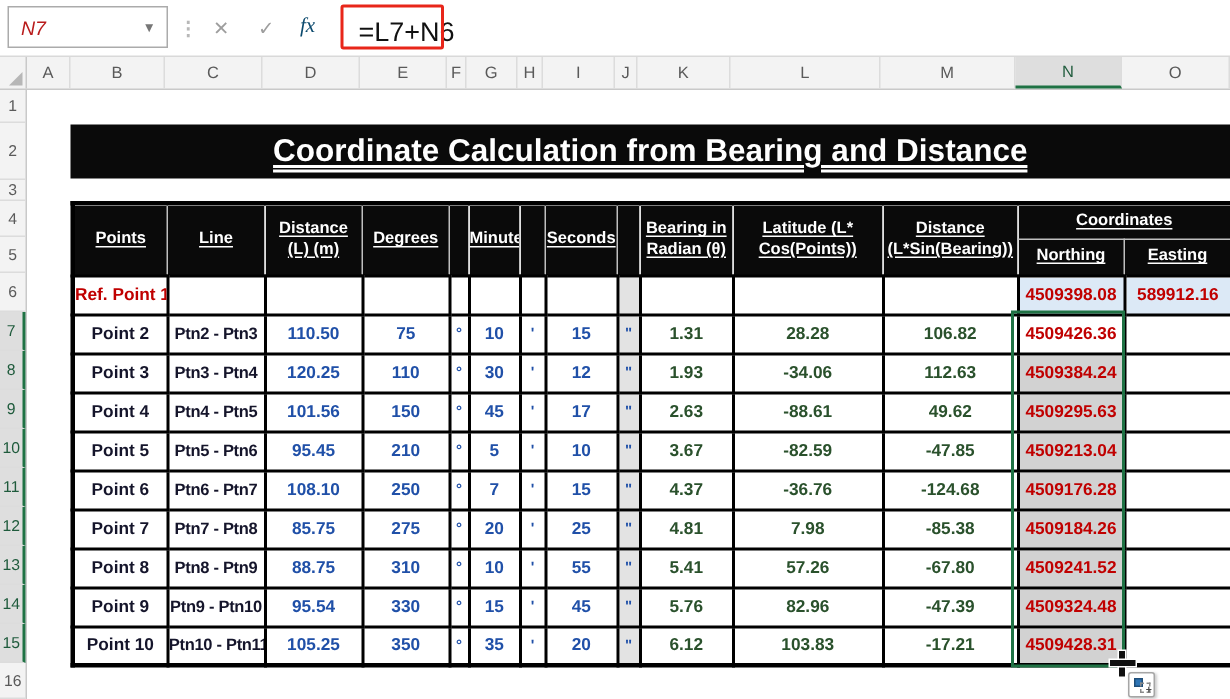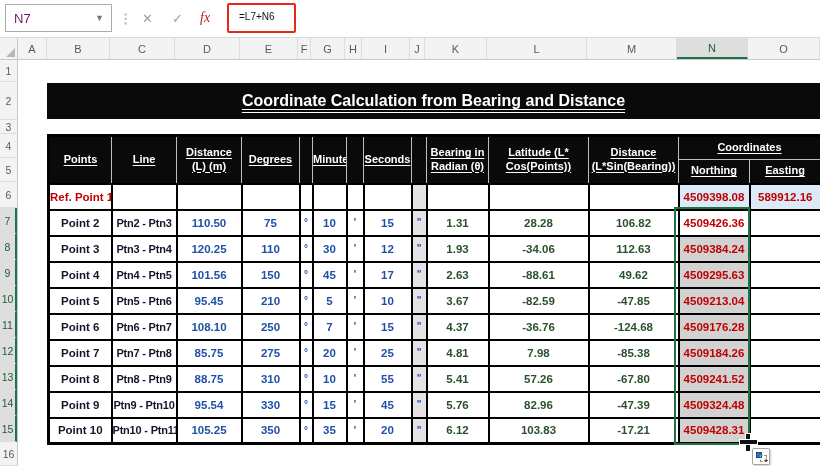--- a/index.html
+++ b/index.html
@@ -4,28 +4,28 @@
 <style>
   html,body { margin:0; padding:0; background:#fff; }
   .app { position:relative; width:820px; height:466px; background:#fff;
          font-family:"Liberation Sans", sans-serif; overflow:hidden; }
 
   
   .formula-row { position:absolute; left:0; top:0; width:820px; height:38px;
                  background:#fff; border-bottom:1px solid #D9D9D9; box-sizing:border-box; }
   .name-box { position:absolute; left:5px; top:4px; width:107px; height:28px;
               border:1px solid #ABABAB; display:flex; align-items:center; box-sizing:border-box; background:#fff; }
-  .name-box .val { padding-left:8px; font-size:13px; color:#701a75; flex:1; }
+  .name-box .val { padding-left:8px; font-size:13px; color:#b91c1c; flex:1;font-style:italic; }
   .name-box .caret { color:#777; font-size:9px; padding-right:7px; }
   .fb-dots { position:absolute; left:119px; top:11px; color:#B8B8B8; font-size:13px; font-weight:bold; }
   .fb-x    { position:absolute; left:142px; top:11px; color:#9E9E9E; font-size:13px; }
   .fb-check{ position:absolute; left:172px; top:11px; color:#9E9E9E; font-size:13px; }
-  .fb-fx   { position:absolute; left:200px; top:10px; color:#b91c1c; font-size:14px; font-style:italic;
+  .fb-fx   { position:absolute; left:200px; top:10px; color:#0c4a6e; font-size:14px; font-style:italic;
              font-family:"Liberation Serif", serif; }
-  .formula-text { position:absolute; left:239px; top:11px; font-size:10px; color:#111; }
+  .formula-text { position:absolute; left:239px; top:11px; font-size:18px; color:#111; }
   .red-ring { position:absolute; left:227px; top:3px; width:69px; height:30px;
               border:2.5px solid #E8261A; border-radius:2px; box-sizing:border-box; }
 
   
   .col-strip { position:absolute; left:0; top:38px; width:820px; height:22px; display:flex;
                background:#F3F3F3; border-bottom:1px solid #C9C9C9; box-sizing:border-box; }
   .ch { box-sizing:border-box; border-right:1px solid #DCDCDC; font-size:11px; color:#5A5A5A;
         display:flex; align-items:center; justify-content:center; height:21px; }
   .ch.sel { background:#DEDEDE; border-bottom:2px solid #1F7244; color:#1F5B3C; }
   .corner { width:18px; height:21px; position:relative; border-right:1px solid #C9C9C9; box-sizing:border-box; }
@@ -37,21 +37,21 @@
                background:#F3F3F3; border-right:1px solid #C9C9C9; box-sizing:border-box; }
   .rh { box-sizing:border-box; border-bottom:1px solid #DCDCDC; font-size:10.5px; color:#5A5A5A;
         display:flex; align-items:center; justify-content:center; width:17px; }
   .rh.sel { background:#DEDEDE; border-right:2px solid #1F7244; color:#1F5B3C; }
 
   
   .canvas { position:absolute; left:18px; top:60px; width:802px; height:406px; background:#fff; overflow:hidden; }
 
   .title-bar { position:absolute; left:29px; top:23px; width:773px; height:36px; background:#0A0A0A;
                display:flex; align-items:center; justify-content:center; box-sizing:border-box; z-index:1; }
-  .title-text { color:#fff; font-size:16px; font-weight:bold;
+  .title-text { color:#fff; font-size:21px; font-weight:bold;
                 text-decoration:underline double; text-underline-offset:3px; }
 
   .sheet-table { position:absolute; left:29px; top:74px; width:773px; border-collapse:collapse;
                  table-layout:fixed; border:3px solid #000; z-index:1; background:#fff; }
   .sheet-table th, .sheet-table td { box-sizing:border-box; padding:0; text-align:center;
                                      overflow:hidden; white-space:nowrap; }
   thead th { background:#0A0A0A; color:#fff; border:1px solid #BFBFBF; font-size:11px;
              font-weight:bold; height:24px; line-height:1.25; }
   .uline { text-decoration:underline; text-underline-offset:2px; }
   .blk { display:block; }

